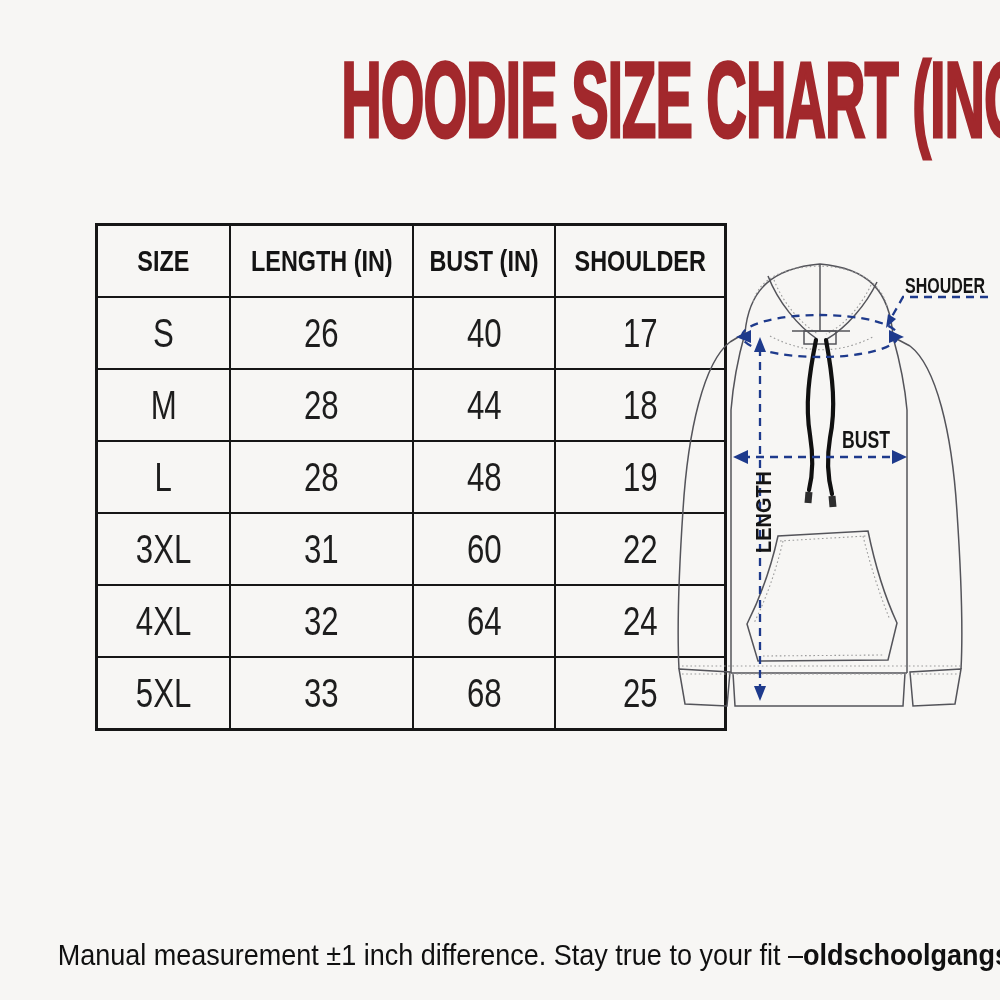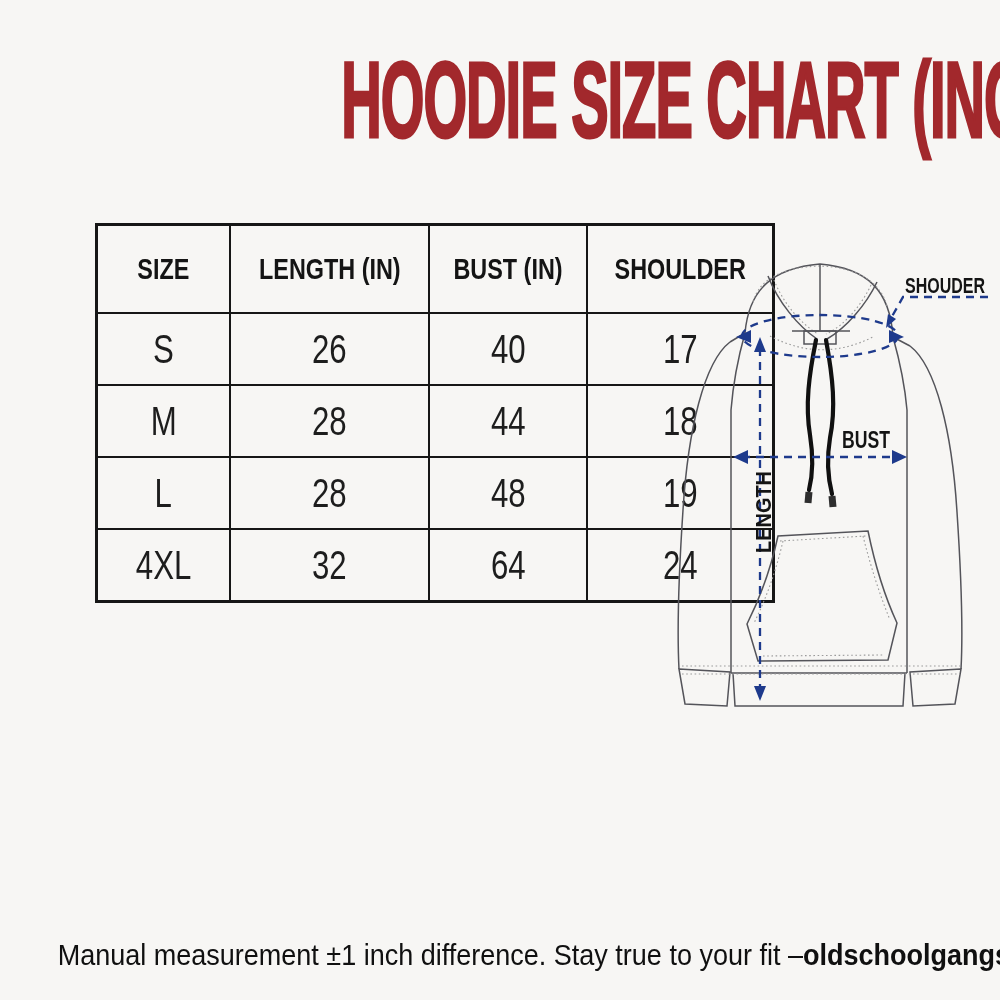--- a/index.html
+++ b/index.html
@@ -17,21 +17,21 @@
   }
 
   
   table.size-table{
     position:absolute;left:95px;top:223px;
     border-collapse:collapse;table-layout:fixed;
     background:transparent;
   }
   table.size-table, table.size-table th, table.size-table td{border:2px solid #161616;}
   table.size-table{border-width:3px;}
-  th.hcell{height:70px;font-size:30px;font-weight:700;color:#141414;text-align:center;vertical-align:middle;padding:8px;margin-top:30px;}
+  th.hcell{height:70px;font-size:30px;font-weight:700;color:#141414;text-align:center;vertical-align:middle;padding:0;margin-top:30px;}
   td.dcell{height:70px;font-size:40px;font-weight:400;color:#1d1d1d;text-align:center;vertical-align:middle;padding:0;}
   .cnd{display:inline-block;transform:scaleX(0.78);transform-origin:center;white-space:nowrap;}
 
   
   .diagram{position:absolute;left:670px;top:240px;width:330px;height:560px;}
   .garment{stroke:#54545a;stroke-width:1.5;fill:none;}
   .stitch{stroke:#9b9b9b;stroke-width:1.1;fill:none;stroke-dasharray:1.6,2.6;}
   .cord{stroke:#101010;stroke-width:4.2;fill:none;stroke-linecap:round;}
   .aglet{stroke:#2e2e2e;stroke-width:7;fill:none;stroke-linecap:butt;}
   .meas{stroke-width:2.3;fill:none;stroke-dasharray:8,6;}
@@ -80,24 +80,36 @@
         <td class="dcell"><span class="cnd">44</span></td>
         <td class="dcell"><span class="cnd">18</span></td>
       </tr>
       <tr>
         <td class="dcell"><span class="cnd">L</span></td>
         <td class="dcell"><span class="cnd">28</span></td>
         <td class="dcell"><span class="cnd">48</span></td>
         <td class="dcell"><span class="cnd">19</span></td>
       </tr>
       <tr>
+        <td class="dcell"><span class="cnd">3XL</span></td>
+        <td class="dcell"><span class="cnd">31</span></td>
+        <td class="dcell"><span class="cnd">60</span></td>
+        <td class="dcell"><span class="cnd">22</span></td>
+      </tr>
+      <tr>
         <td class="dcell"><span class="cnd">4XL</span></td>
         <td class="dcell"><span class="cnd">32</span></td>
         <td class="dcell"><span class="cnd">64</span></td>
         <td class="dcell"><span class="cnd">24</span></td>
+      </tr>
+      <tr>
+        <td class="dcell"><span class="cnd">5XL</span></td>
+        <td class="dcell"><span class="cnd">33</span></td>
+        <td class="dcell"><span class="cnd">68</span></td>
+        <td class="dcell"><span class="cnd">25</span></td>
       </tr>
     </tbody>
   </table>
 
   <svg class="diagram" viewBox="0 0 330 560">
 
     <g>
 
       <path class="garment" d="M 75 93 C 79 48 104 28 150 24 C 197 28 220 50 223 97"></path>
       <path class="stitch" d="M 83 62 C 90 36 118 27 150 26 C 184 27 210 40 217 66"></path>

